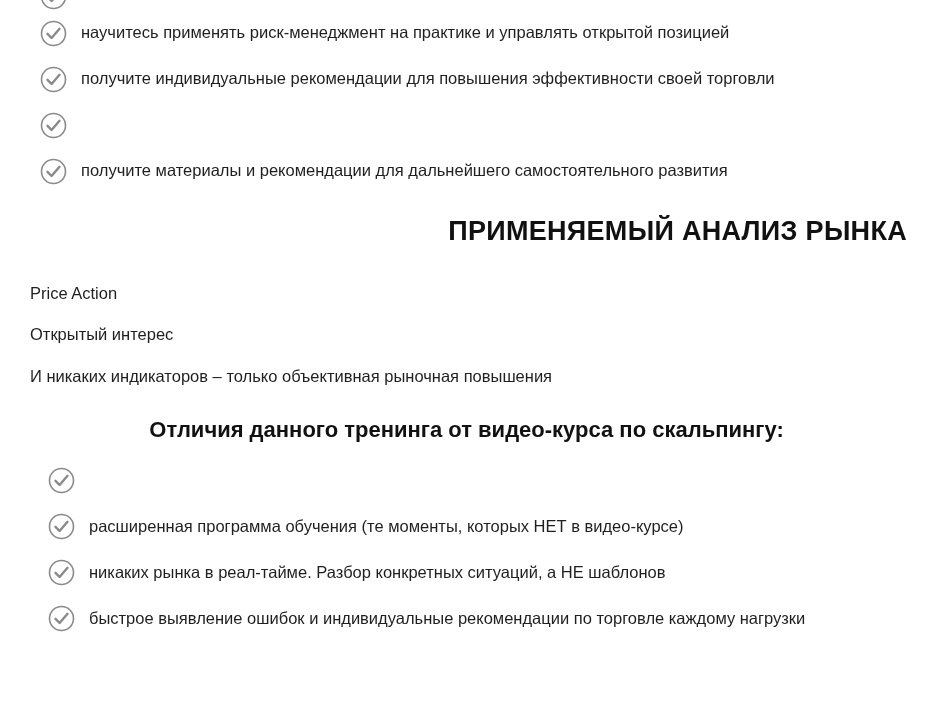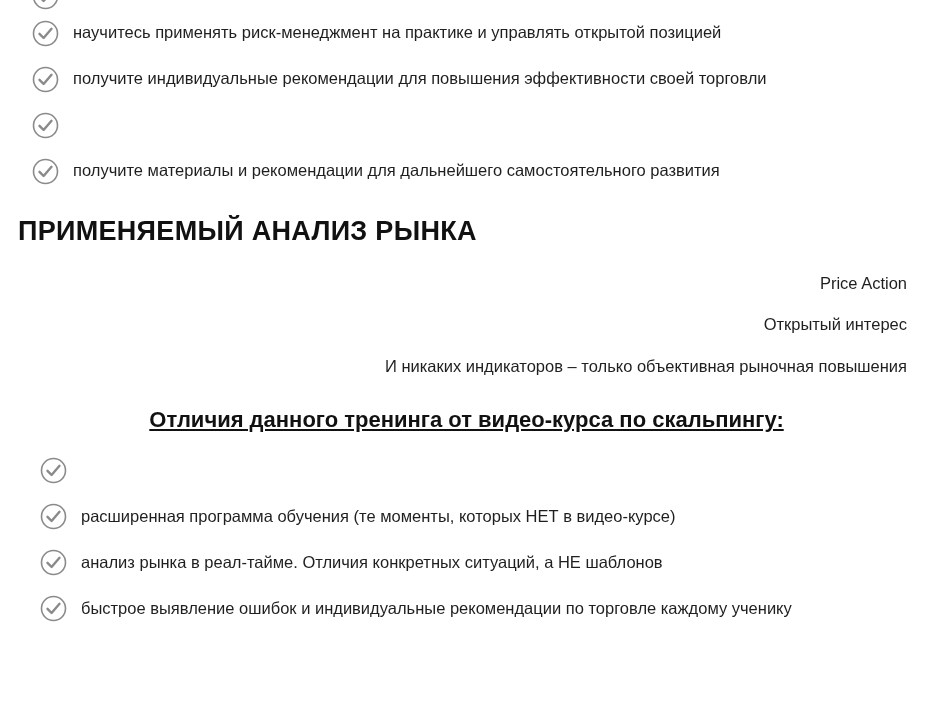--- a/index.html
+++ b/index.html
@@ -12,21 +12,21 @@
     width: 933px;
     height: 720px;
     font-family: "Liberation Sans", sans-serif;
     color: #222222;
     overflow: hidden;
     position: relative;
   }
   .page {
     width: 933px;
     height: 720px;
-    padding: 0 18px;
+    padding: 0 26px;
     position: relative;
   }
 
   
   .check-list {
     list-style: none;
     margin: 0;
     padding: 0;
   }
   .check-item {
@@ -62,42 +62,40 @@
   .cut-row .bullet {
     position: absolute;
     left: 14px;
     top: -17px;
     width: 27px;
     height: 27px;
   }
 
   
   h2.section-title {
-    text-align: left;
+    text-align: right;
     font-size: 27px;
     font-weight: bold;
     letter-spacing: 0.3px;
-    margin: 22px 0 16px 0;
+    margin: 22px 0 26px 0;
     color: #111111;
   }
   h3.sub-title {
     text-align: center;
     font-size: 22px;
     font-weight: bold;
     margin: 20px 0 14px 0;
     color: #111111;
-    text-decoration: underline;
   }
 
   
   .plain-list {
     list-style: none;
-    margin: 8px;
+    margin: 2px;
     padding: 0 0 0 2px;
-    text-align: right;
   }
   .plain-list li {
     font-size: 16.5px;
     line-height: 1.3;
     padding: 10px 0;
     color: #1f1f1f;
     white-space: nowrap;
   }
 
   .indent-1 { padding-left: 14px; }
@@ -185,30 +183,30 @@
       </span>
       <span class="text">расширенная программа обучения (те моменты, которых НЕТ в видео-курсе)</span>
     </li>
     <li class="check-item">
       <span class="bullet">
         <svg class="check-icon" viewBox="0 0 27 27" xmlns="http://www.w3.org/2000/svg">
           <circle cx="13.5" cy="13.5" r="12" fill="none" stroke="#8a8a8a" stroke-width="1.6"></circle>
           <path d="M7.5 13.8 L11.6 18 L19.5 8.8" fill="none" stroke="#8a8a8a" stroke-width="2.4" stroke-linecap="round" stroke-linejoin="round"></path>
         </svg>
       </span>
-      <span class="text">анализ рынка в реал-тайме. Отличия конкретных ситуаций, а НЕ шаблонов</span>
-    </li>
-    <li class="check-item">
-      <span class="bullet">
-        <svg class="check-icon" viewBox="0 0 27 27" xmlns="http://www.w3.org/2000/svg">
-          <circle cx="13.5" cy="13.5" r="12" fill="none" stroke="#8a8a8a" stroke-width="1.6"></circle>
-          <path d="M7.5 13.8 L11.6 18 L19.5 8.8" fill="none" stroke="#8a8a8a" stroke-width="2.4" stroke-linecap="round" stroke-linejoin="round"></path>
-        </svg>
-      </span>
-      <span class="text">быстрое выявление ошибок и индивидуальные рекомендации по торговле каждому ученику</span>
+      <span class="text">никаких рынка в реал-тайме. Разбор конкретных ситуаций, а НЕ шаблонов</span>
+    </li>
+    <li class="check-item">
+      <span class="bullet">
+        <svg class="check-icon" viewBox="0 0 27 27" xmlns="http://www.w3.org/2000/svg">
+          <circle cx="13.5" cy="13.5" r="12" fill="none" stroke="#8a8a8a" stroke-width="1.6"></circle>
+          <path d="M7.5 13.8 L11.6 18 L19.5 8.8" fill="none" stroke="#8a8a8a" stroke-width="2.4" stroke-linecap="round" stroke-linejoin="round"></path>
+        </svg>
+      </span>
+      <span class="text">быстрое выявление ошибок и индивидуальные рекомендации по торговле каждому нагрузки</span>
     </li>
     <li class="check-item last-row">
       
       
     </li>
   </ul>
 
 </div>
 
 </body></html>

